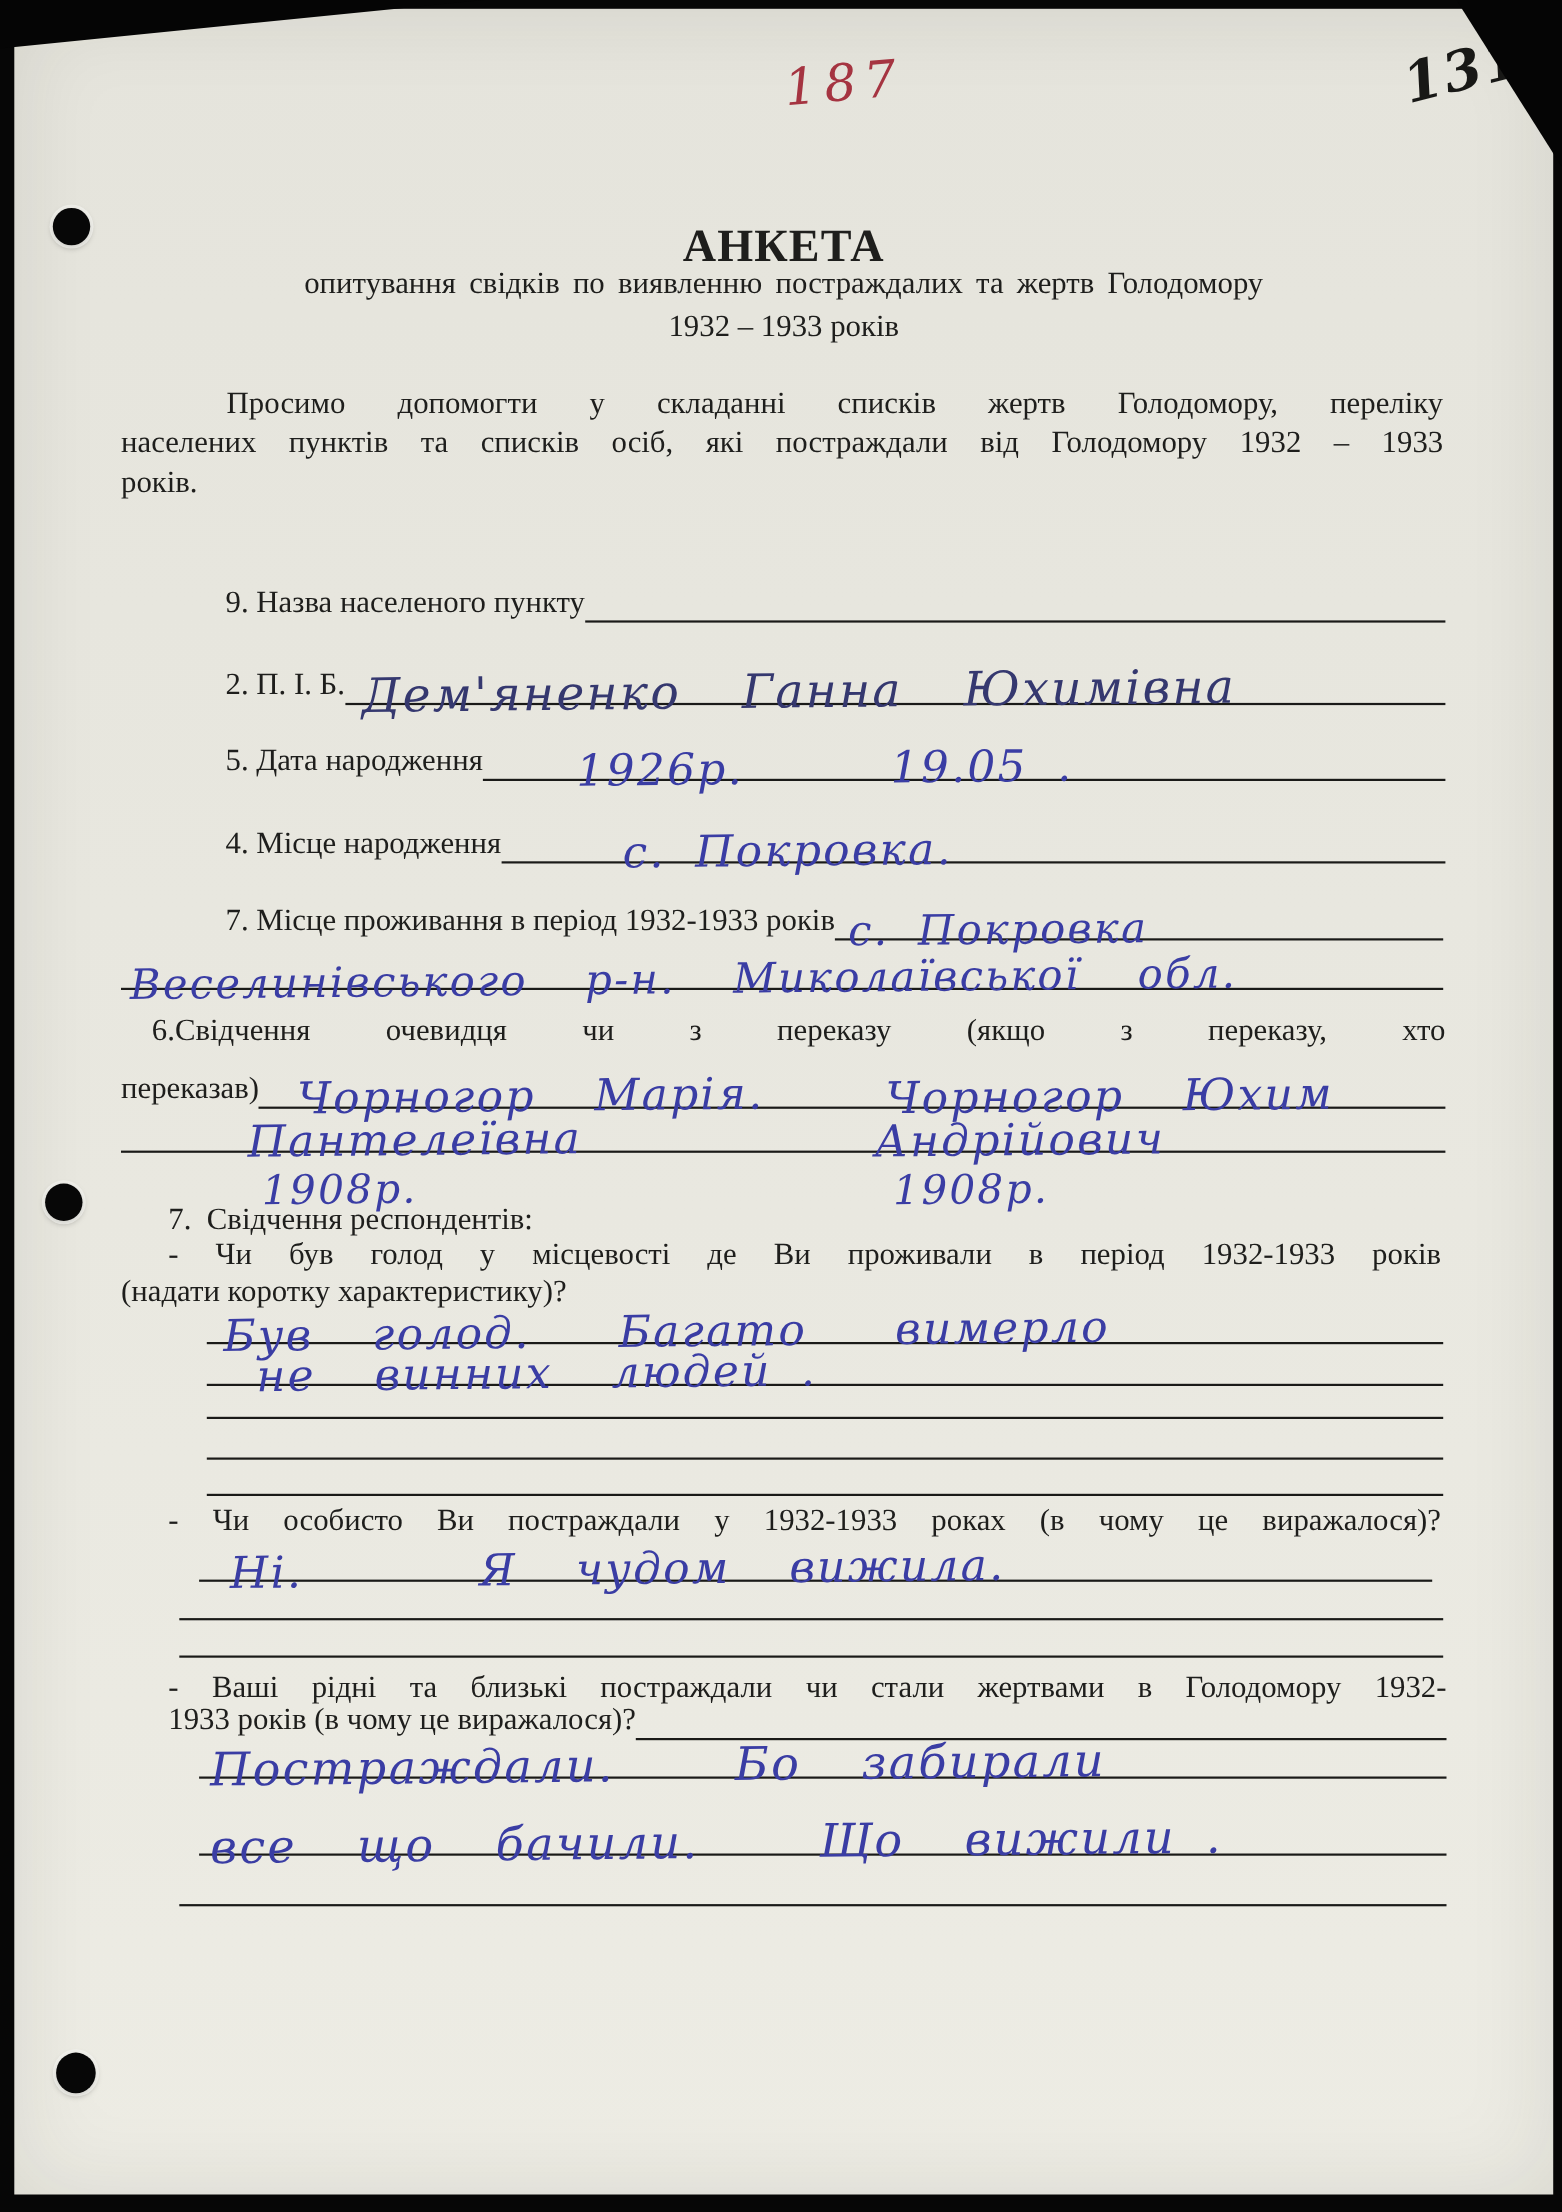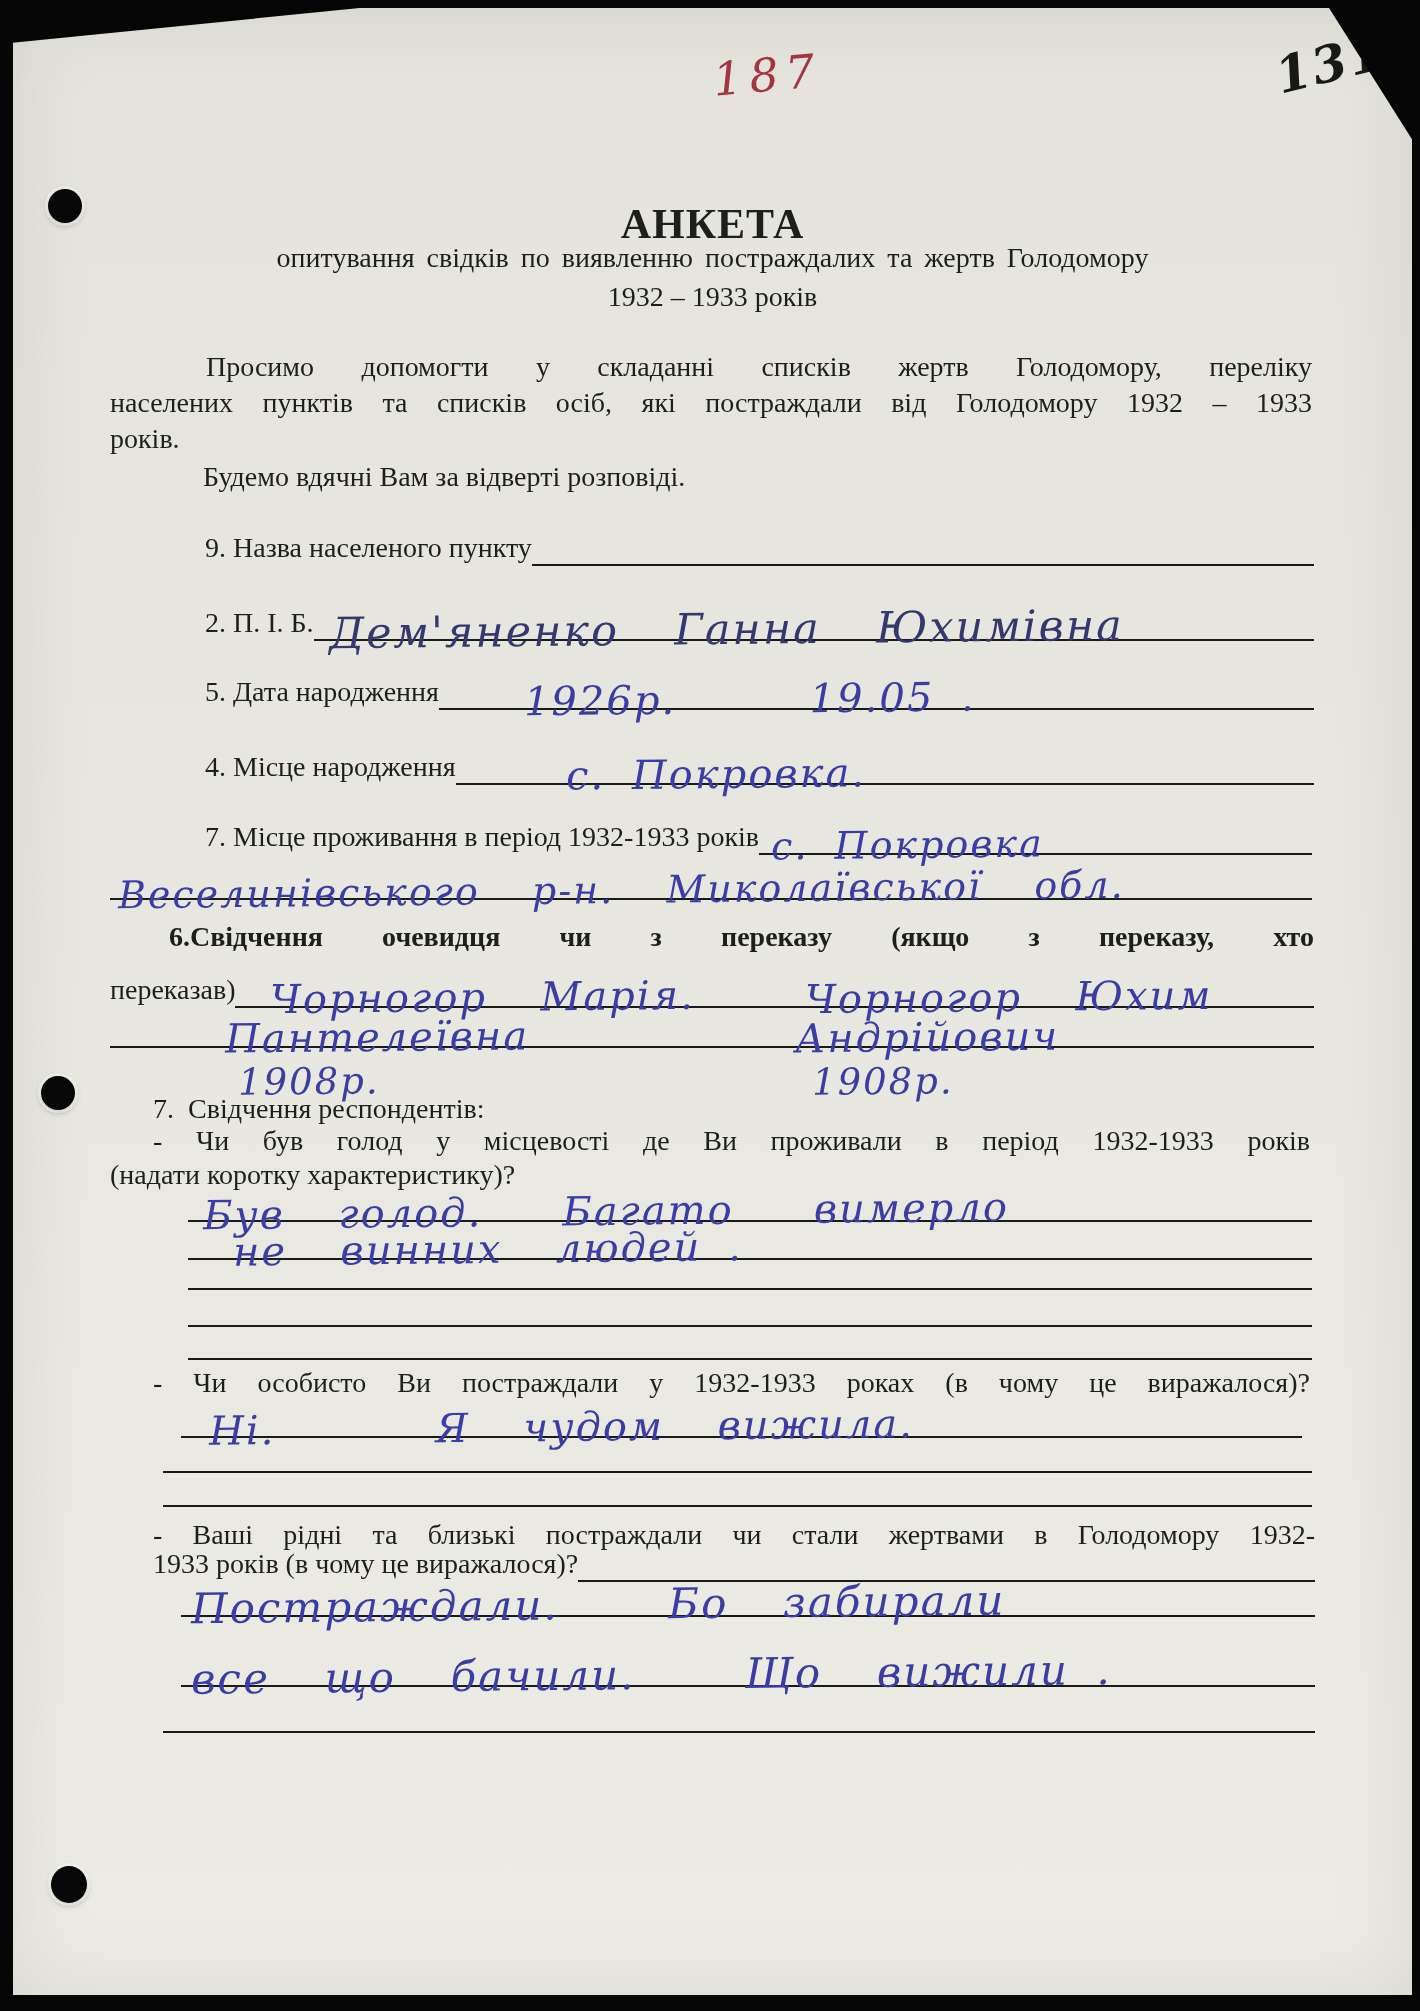--- a/index.html
+++ b/index.html
@@ -46,21 +46,20 @@
     <div class="abs pgred" style="left:700px;top:40px;">187</div>
     <div class="abs pgblk" style="left:1262px;top:26px;">131</div>
 
     <div class="abs center title" style="left:0;right:0;top:192px;">АНКЕТА</div>
     <div class="abs center print" style="left:60px;right:60px;top:233px;word-spacing:5px;">опитування свідків по виявленню постраждалих та жертв Голодомору</div>
     <div class="abs center print" style="left:0;right:0;top:272px;">1932 – 1933 років</div>
 
     <div class="abs print jline" style="left:97px;right:100px;top:342px;text-indent:96px;">Просимо допомогти у складанні списків жертв Голодомору, переліку</div>
     <div class="abs print jline" style="left:97px;right:100px;top:378px;">населених пунктів та списків осіб, які постраждали від Голодомору 1932 – 1933</div>
     <div class="abs print" style="left:97px;right:100px;top:414px;">років.</div>
-    <div class="abs print" style="left:190px;right:100px;top:452px;">Будемо вдячні Вам за відверті розповіді.</div>
 
     <div class="abs row print" style="left:192px;right:98px;top:512px;height:46px;">
       <span class="label">9. Назва населеного пункту</span>
       <span class="rule">
         <span class="hw"></span>
       </span>
     </div>
 
     <div class="abs row print" style="left:192px;right:98px;top:572px;height:61px;">
       <span class="label">2. П. І. Б.</span>
@@ -88,21 +87,21 @@
       <span class="rule">
         <span class="hw" style="margin-left:12px;font-size:38px;">с. Покровка</span>
       </span>
     </div>
     <div class="abs row print" style="left:97px;right:100px;top:842px;height:50px;">
       <span class="rule">
         <span class="hw" style="margin-left:8px;font-size:38px;">Веселинівського  р-н.  Миколаївської  обл.</span>
       </span>
     </div>
 
-    <div class="abs print jline" style="left:156px;right:98px;top:912px;font-weight:bold;">6.Свідчення очевидця чи з переказу (якщо з переказу, хто</div>
+    <div class="abs print jline" style="left:125px;right:98px;top:912px;">6.Свідчення очевидця чи з переказу (якщо з переказу, хто</div>
     <div class="abs row print" style="left:97px;right:98px;top:998px;height:42px;">
       <span class="rule">
         <span class="hw" style="margin-left:115px;">Пантелеївна</span>
         <span class="hw" style="margin-left:auto;margin-right:255px;">Андрійович</span>
       </span>
     </div>
     <div class="abs row print" style="left:97px;right:98px;top:952px;height:48px;">
       <span class="label">переказав)</span>
       <span class="rule">
         <span class="hw" style="margin-left:35px;">Чорногор  Марія.</span>

